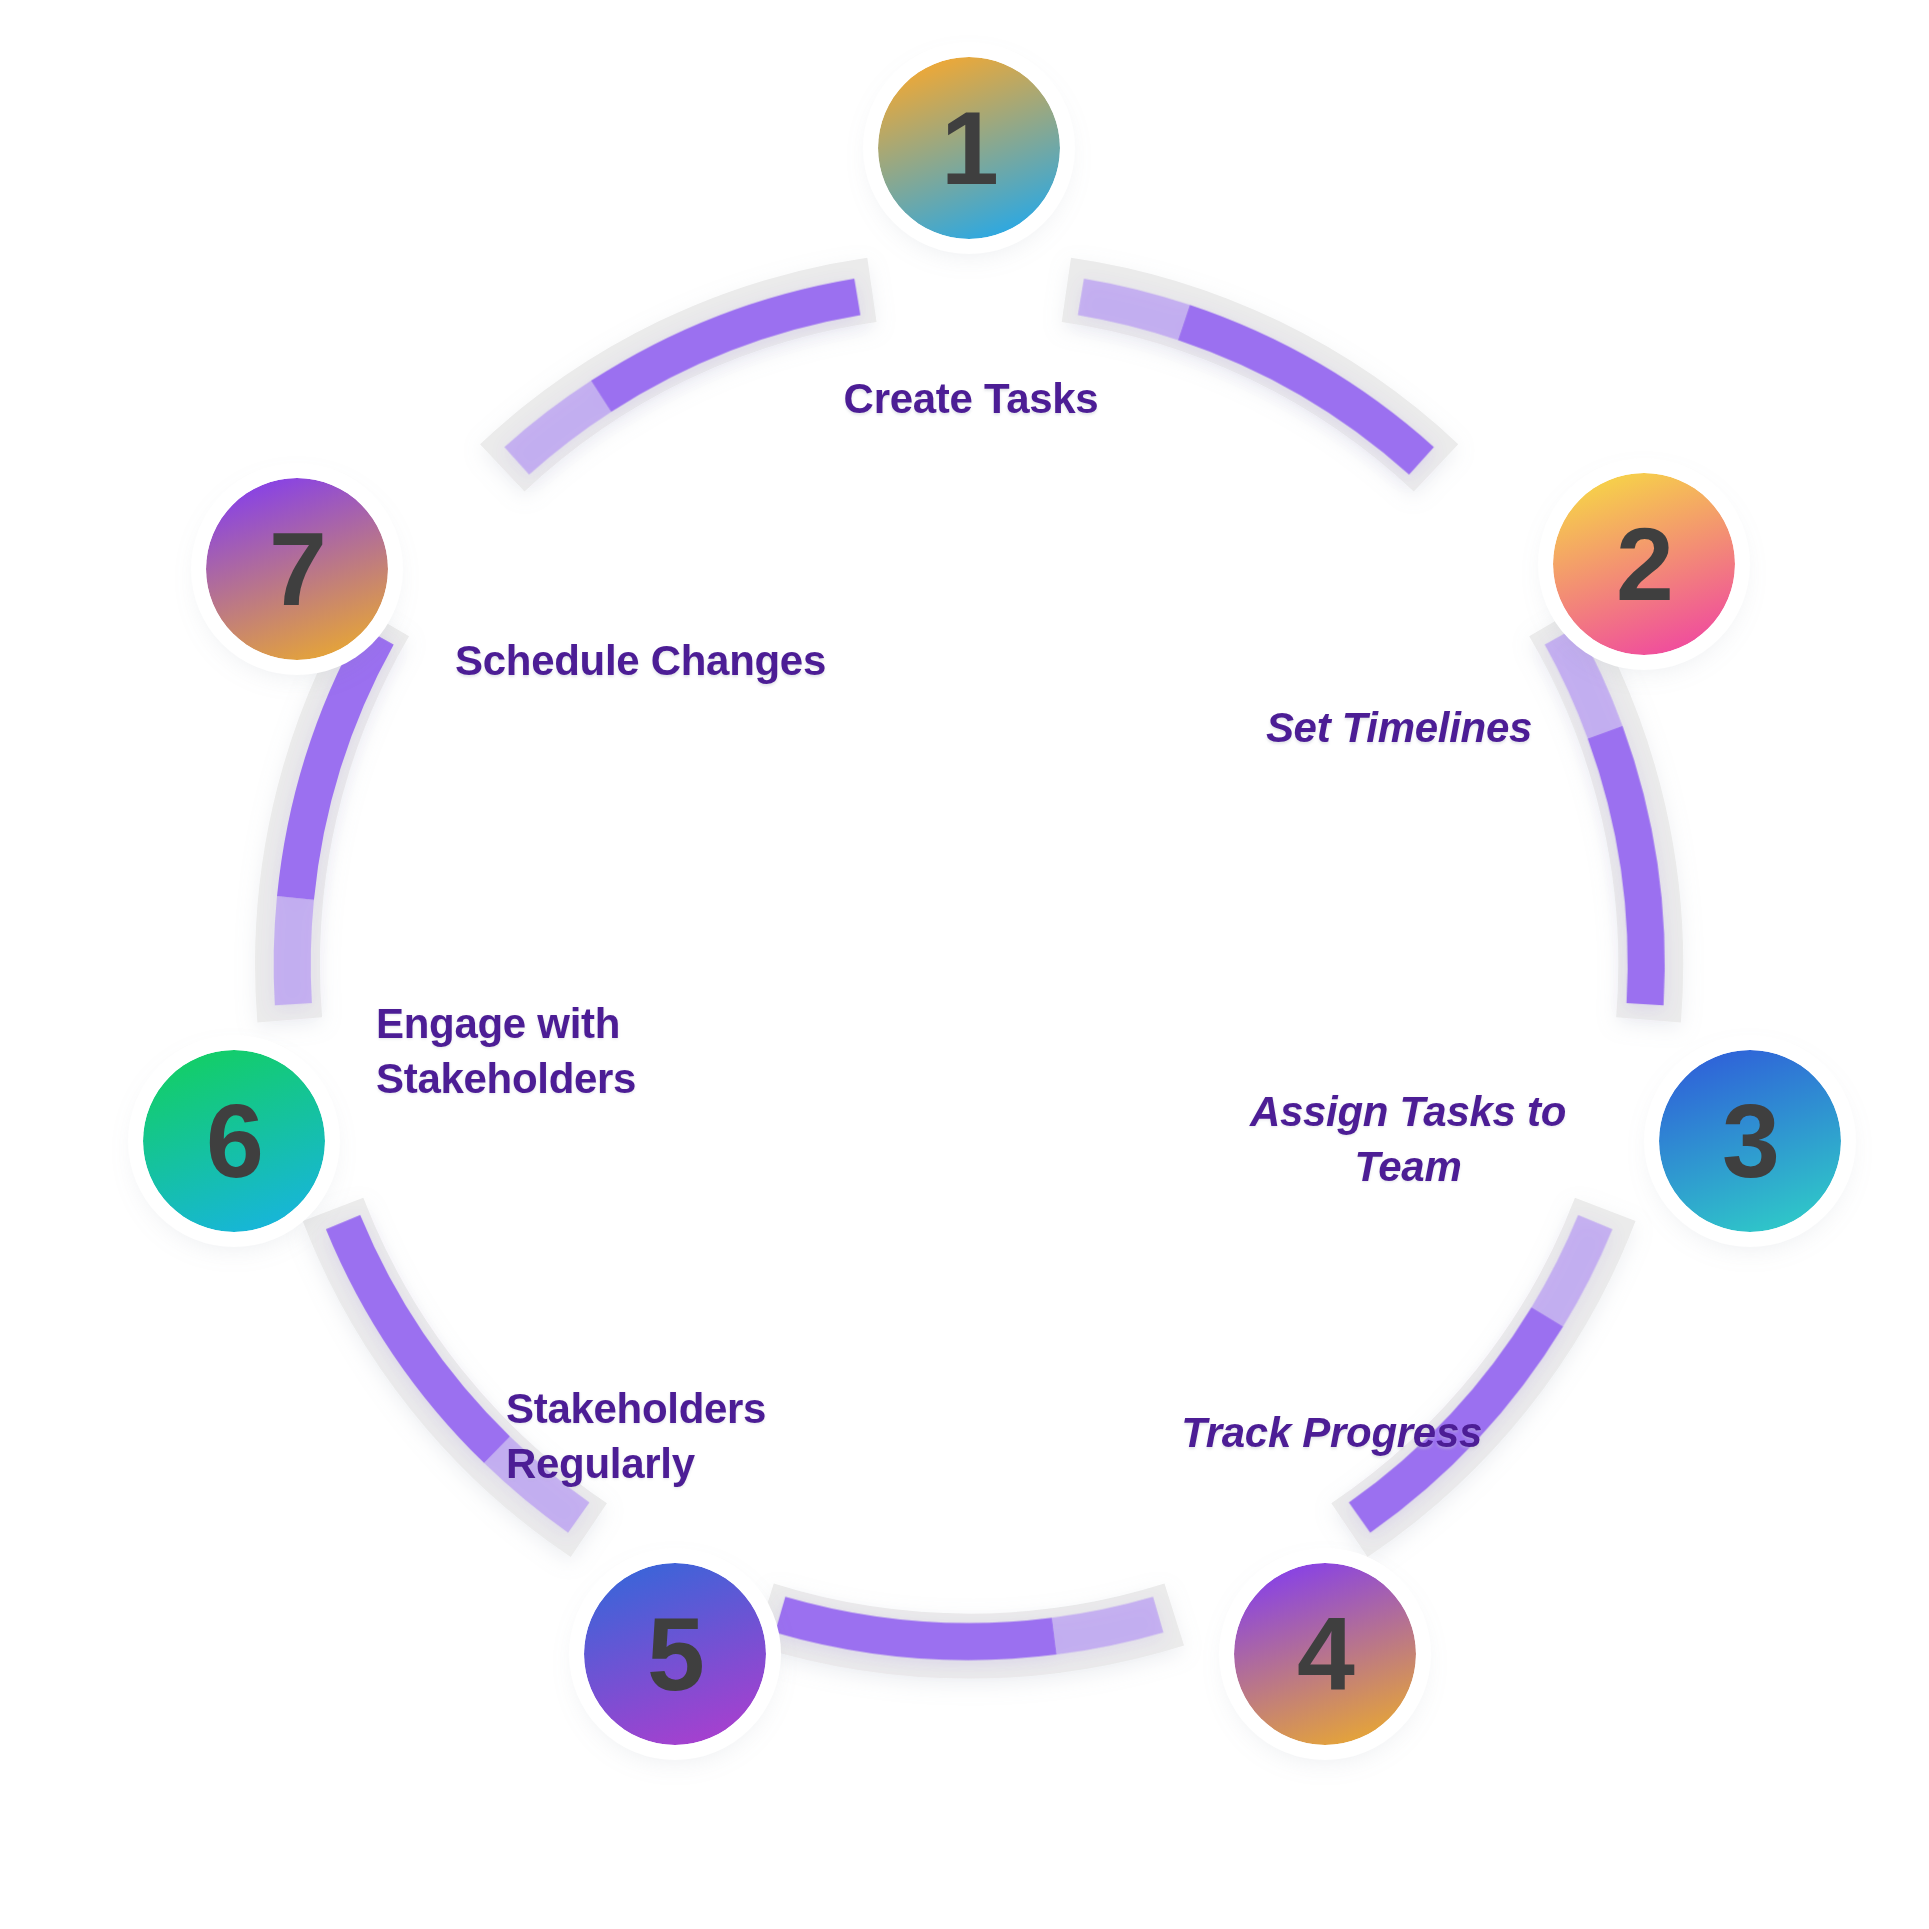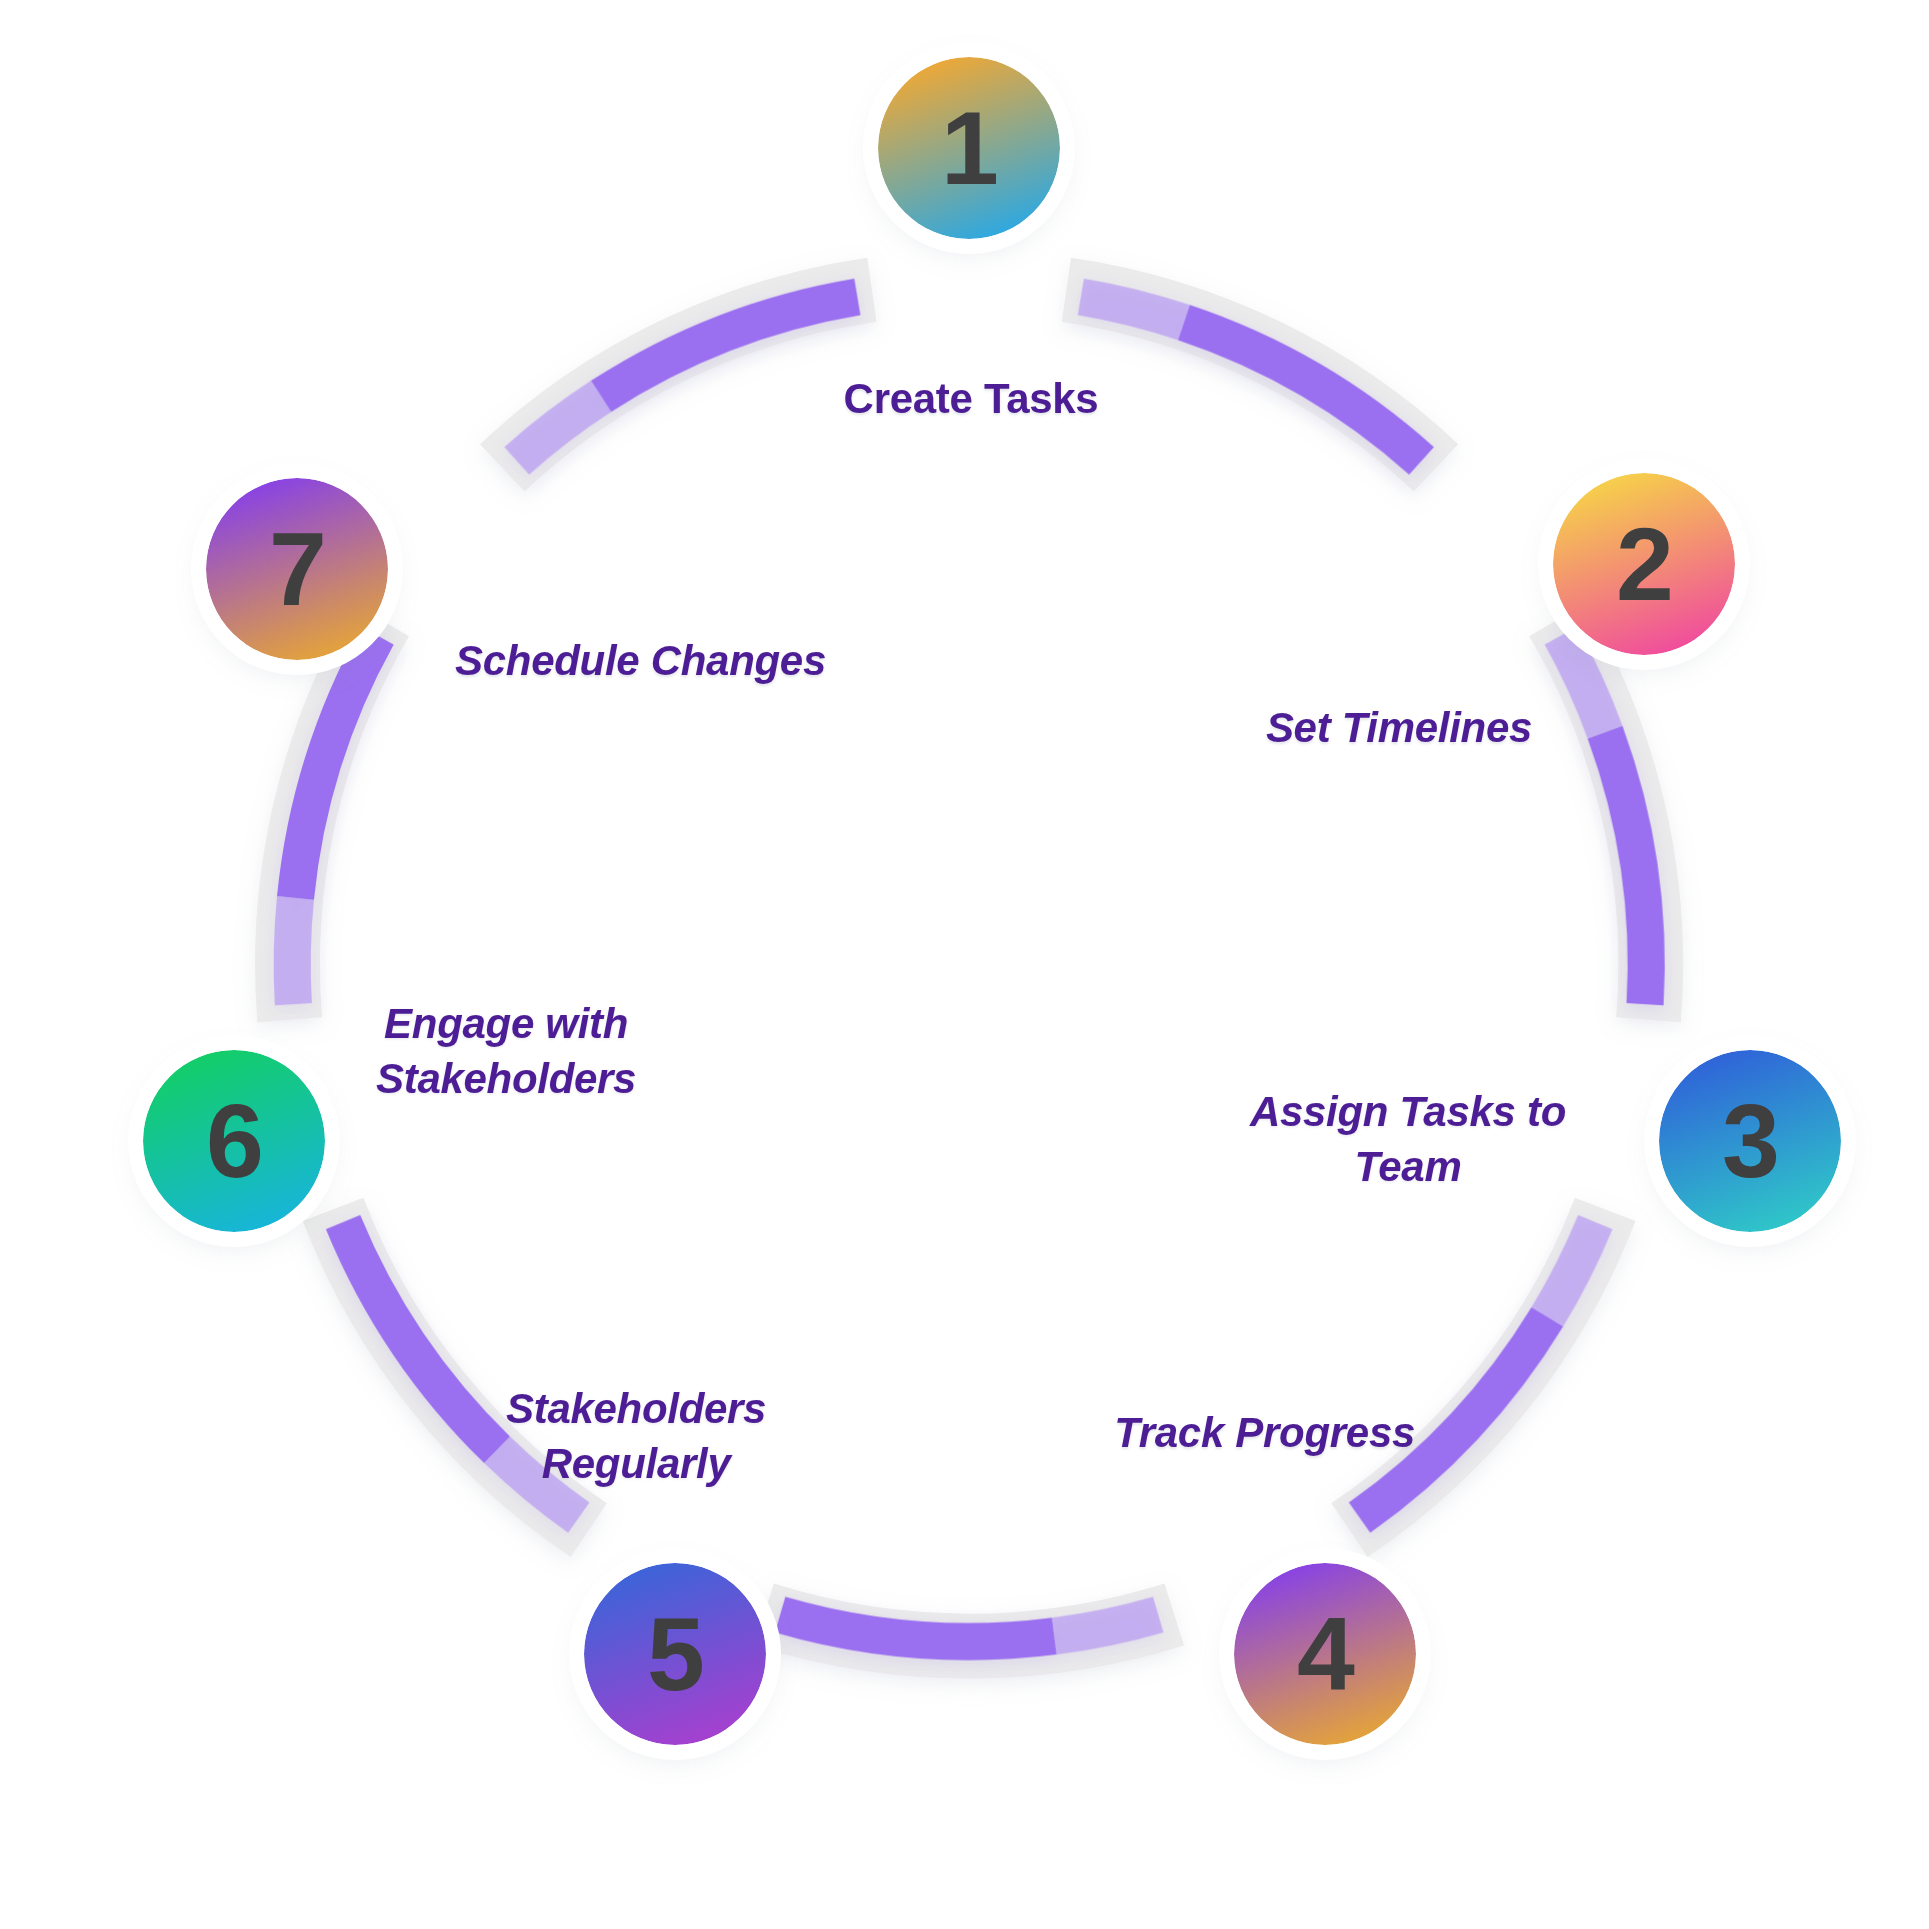--- a/index.html
+++ b/index.html
@@ -63,21 +63,21 @@
     font-weight:bold;
     color:#4c1d95;
     line-height:1.32;
     letter-spacing:-0.3px;
     white-space:pre-line;
     text-shadow:0 1.9px 2.8px rgba(190,195,205,.45);
     font-family:"Liberation Sans", sans-serif;
   }
   .label.l-center{ transform:translate(-50%,-50%); text-align:center; }
   .label.l-right { transform:translate(-100%,-50%); text-align:center;font-style:italic; }
-  .label.l-left  { transform:translate(0,-50%);     text-align:center;font-style:italic;  }
+  .label.l-left  { transform:translate(0,-50%);     text-align:left;  }
 </style>
 </head>
 <body>
 
 <div id="stage">
 
   <svg id="ringSvg" viewBox="0 0 2080 2080" xmlns="http://www.w3.org/2000/svg">
     <defs>
       <filter id="softdrop" x="-30%" y="-30%" width="160%" height="160%">
         <feDropShadow dx="0" dy="7" stdDeviation="11" flood-color="#9aa2b4" flood-opacity="0.17"></feDropShadow>
@@ -143,21 +143,21 @@
       <div class="node" style="left: 297px; top: 569px;">
         <div class="ring" style="background: linear-gradient(160deg, rgb(139, 69, 224) 0%, rgb(139, 69, 224) 12%, rgb(226, 161, 62) 88%, rgb(226, 161, 62) 100%);"></div>
         <span class="num">7</span>
       </div>
     </div>
   <div id="labelLayer">
       <div class="label l-center" style="left: 971px; top: 399px;">Create Tasks</div>
       <div class="label l-right" style="left: 1532px; top: 728px;">Set Timelines</div>
       <div class="label l-right" style="left: 1566px; top: 1139px;">Assign Tasks to
 Team</div>
-      <div class="label l-right" style="left: 1415px; top: 1433px;">Track Progress</div>
+      <div class="label l-right" style="left: 1482px; top: 1433px;">Track Progress</div>
       <div class="label l-left" style="left: 506px; top: 1436px;">Stakeholders
 Regularly</div>
       <div class="label l-left" style="left: 376px; top: 1051px;">Engage with
 Stakeholders</div>
       <div class="label l-left" style="left: 455px; top: 661px;">Schedule Changes</div>
     </div>
 
 </div>
 
 

